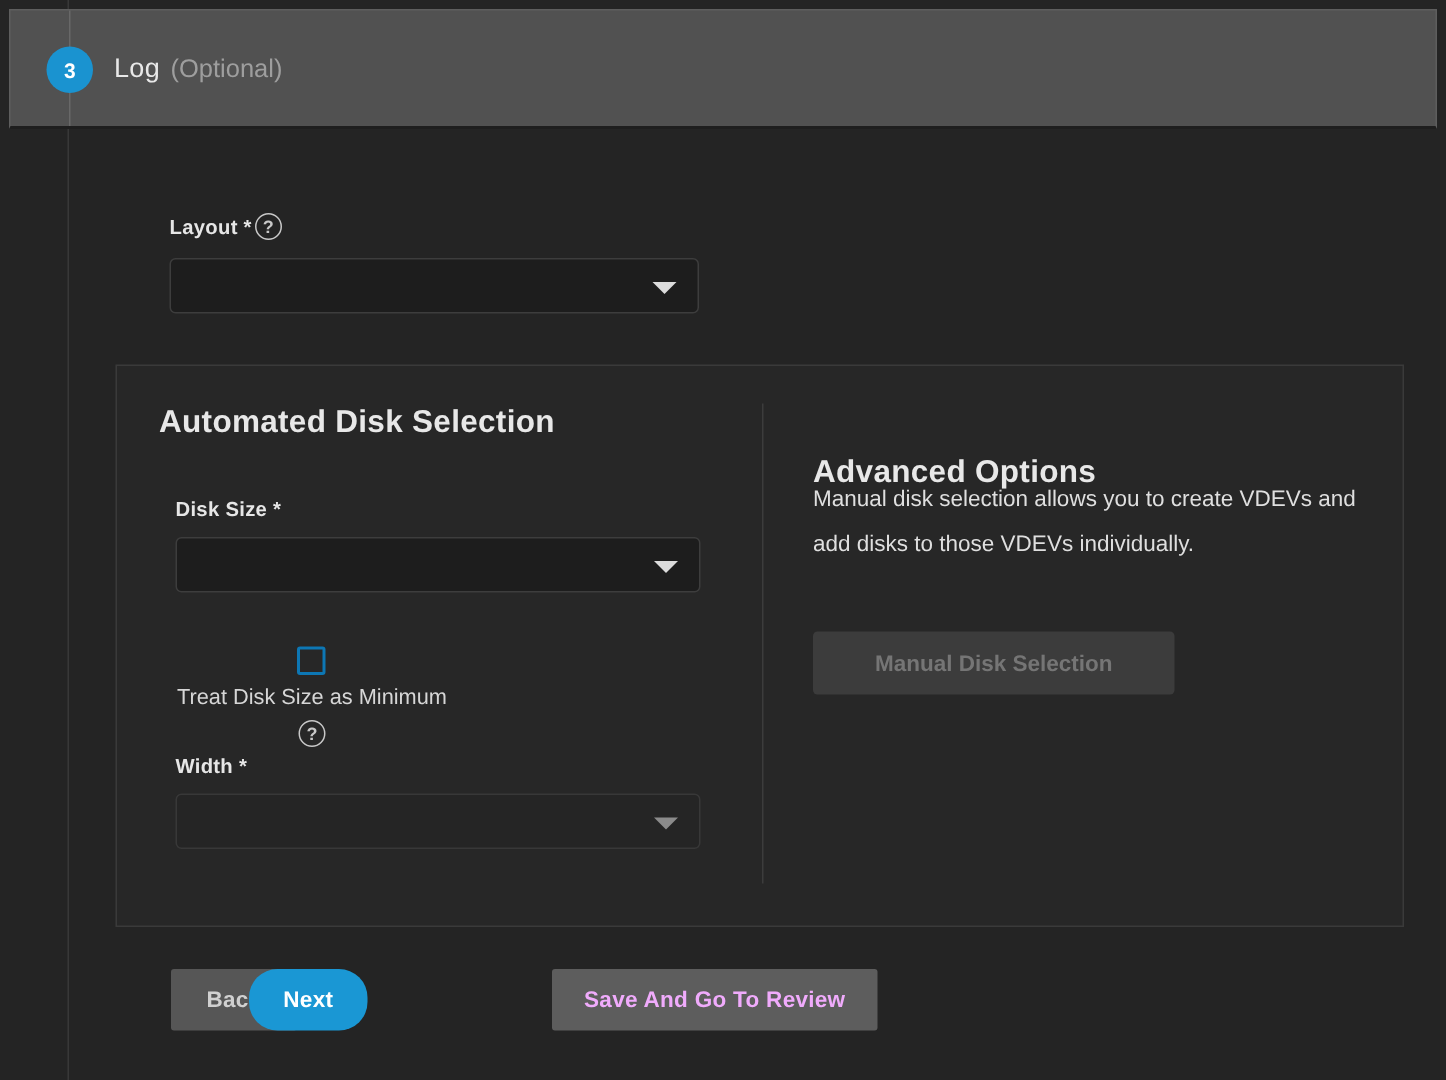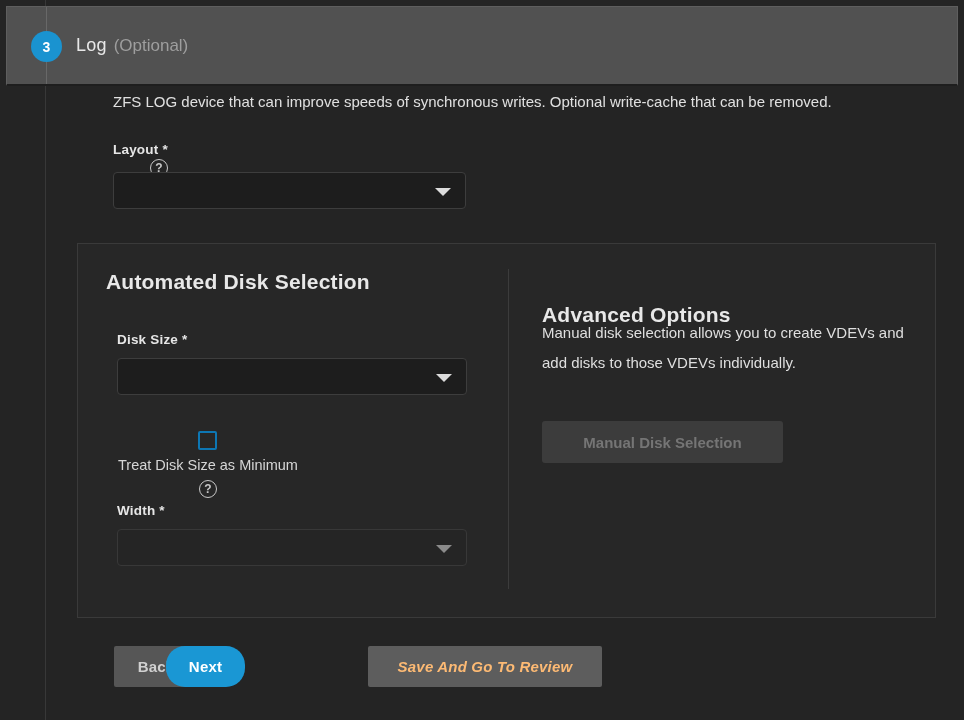--- a/index.html
+++ b/index.html
@@ -47,21 +47,21 @@
   .step-title { color: #e8e8e8; font-size: 18px; font-weight: normal; letter-spacing: .2px; }
   .step-subtitle { color: #9e9e9e; font-size: 17px; font-weight: normal; }
 
   
   .intro-text {
     position: absolute; left: 113px; top: 93px; width: 820px;
     color: #e0e0e0; font-size: 15px;
   }
 
   
-  .field-label-row { display: flex; align-items: flex-end; gap: 2px; flex-direction: column; }
+  .field-label-row { display: flex; align-items: center; gap: 2px; }
   .field-label { color: #e6e6e6; font-size: 13.5px; font-weight: bold; letter-spacing: .2px; }
   .help-icon {
     width: 18px; height: 18px; border-radius: 50%;
     border: 1.5px solid #c8c8c8; color: #c8c8c8;
     display: inline-flex; align-items: center; justify-content: center;
     font-size: 12px; font-weight: bold; line-height: 1;
   }
   .select-box {
     position: relative;
     height: 37px;
@@ -141,41 +141,40 @@
     position: absolute; top: 646px; height: 41px;
     border: none; border-radius: 2px;
     font-family: "Liberation Sans", sans-serif;
     font-size: 15px; font-weight: bold;
     cursor: pointer;
     letter-spacing: .2px;
   }
   .btn-back  { left: 76px;  width: 84px;  background: #565656; color: #d0d0d0; margin-left: 38px; }
   .btn-next  { left: 166px; width: 79px;  background: #1a97d4; color: #ffffff; border-radius: 19px; }
   .btn-reset { left: 255px; width: 103px; background: #d03232; color: #ffffff; }
-  .btn-save  { left: 368px; width: 234px; background: #5d5d5d; color: #fdba74; font-style: italic; }
+  .btn-save  { left: 368px; width: 217px; background: #5d5d5d; color: #f0abfc; }
 </style>
 </head>
 <body>
 
 <div class="screen">
 
   <div class="stepper-line"></div>
 
   <div class="step-header">
     <div class="header-line"></div>
     <div class="step-circle">
       <span>3</span>
     </div>
     <div class="step-title-wrap">
       <span class="step-title">Log</span>
       <span class="step-subtitle">(Optional)</span>
     </div>
   </div>
 
-  <div class="intro-text">ZFS LOG device that can improve speeds of synchronous writes. Optional write-cache that can be removed.</div>
 
   <div class="layout-label-row field-label-row">
     <span class="field-label">Layout *</span>
     <span class="help-icon">?</span>
   </div>
   <div class="select-box layout-select">
     <span class="select-value"></span>
     <span class="caret"></span>
   </div>
 

